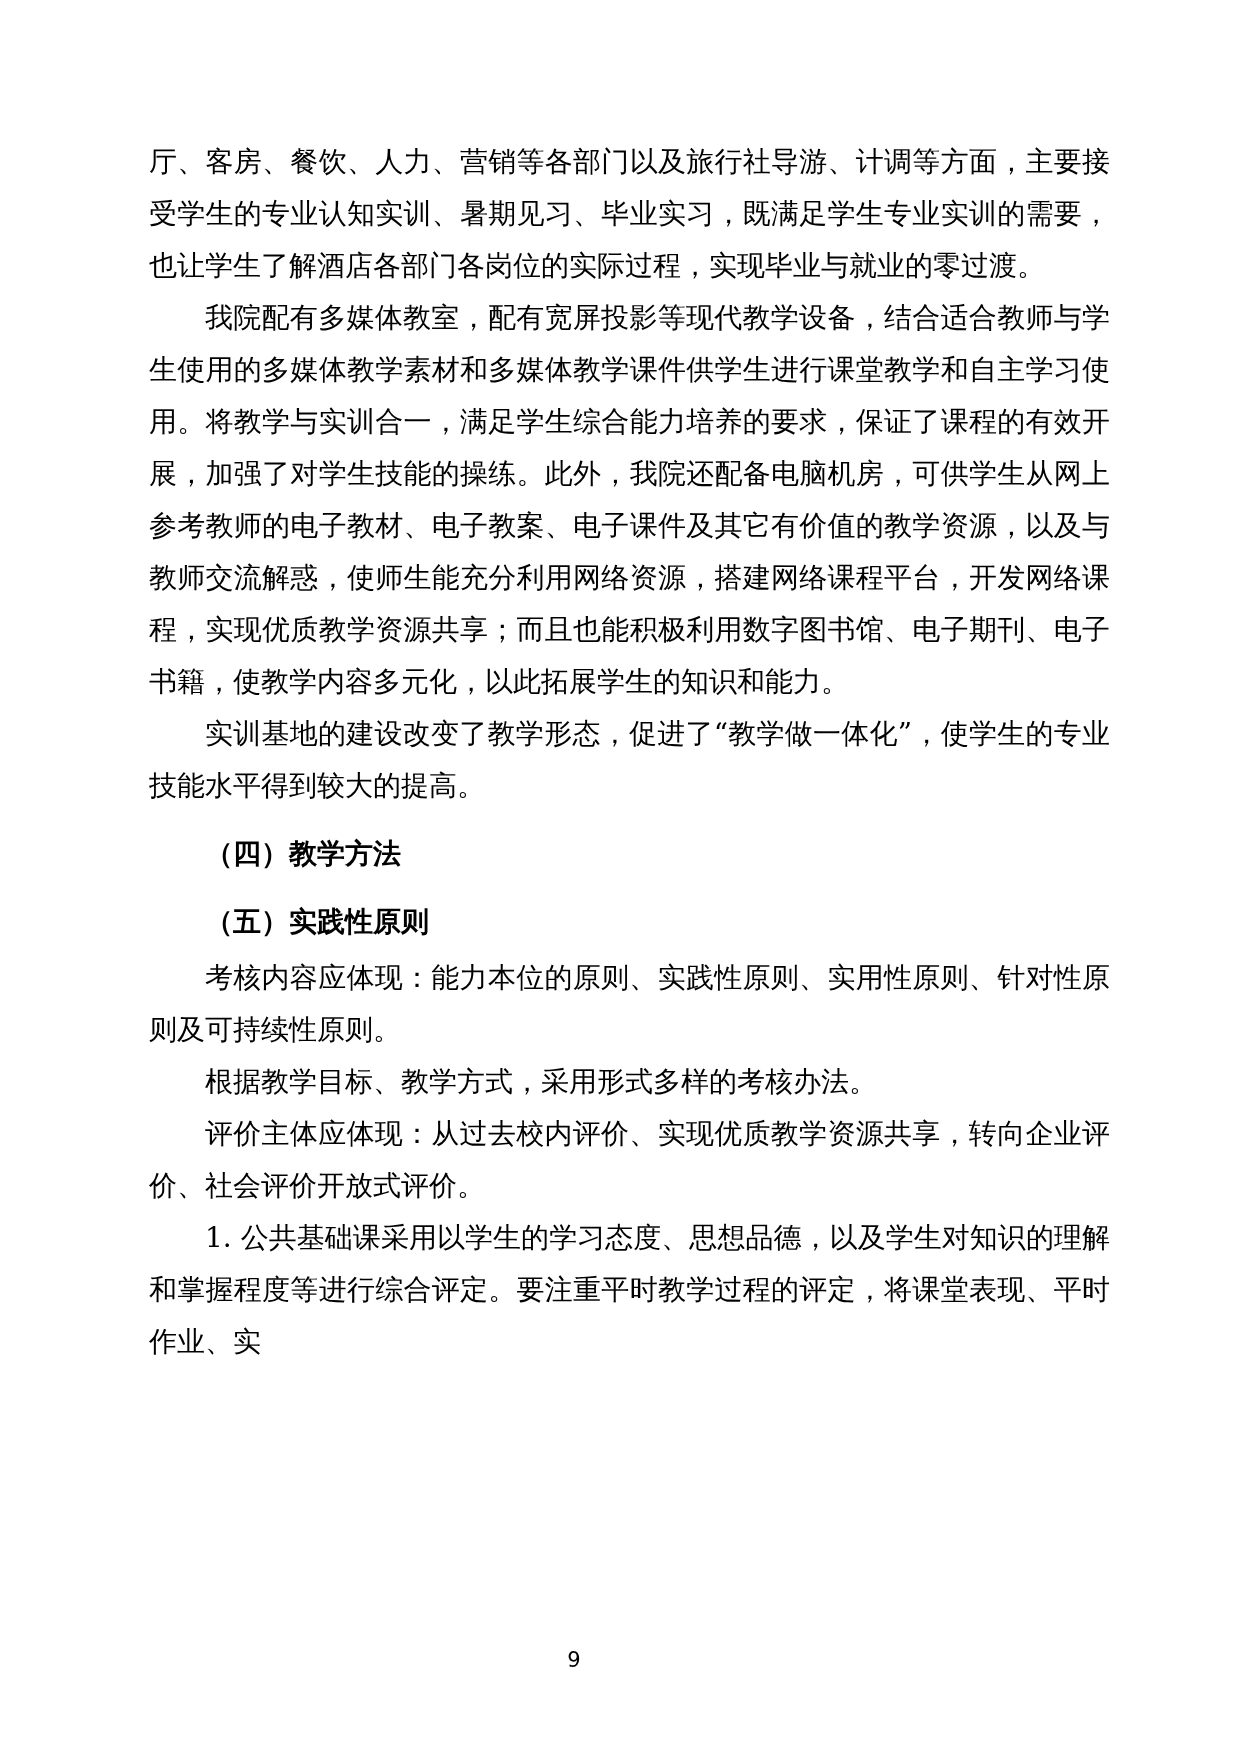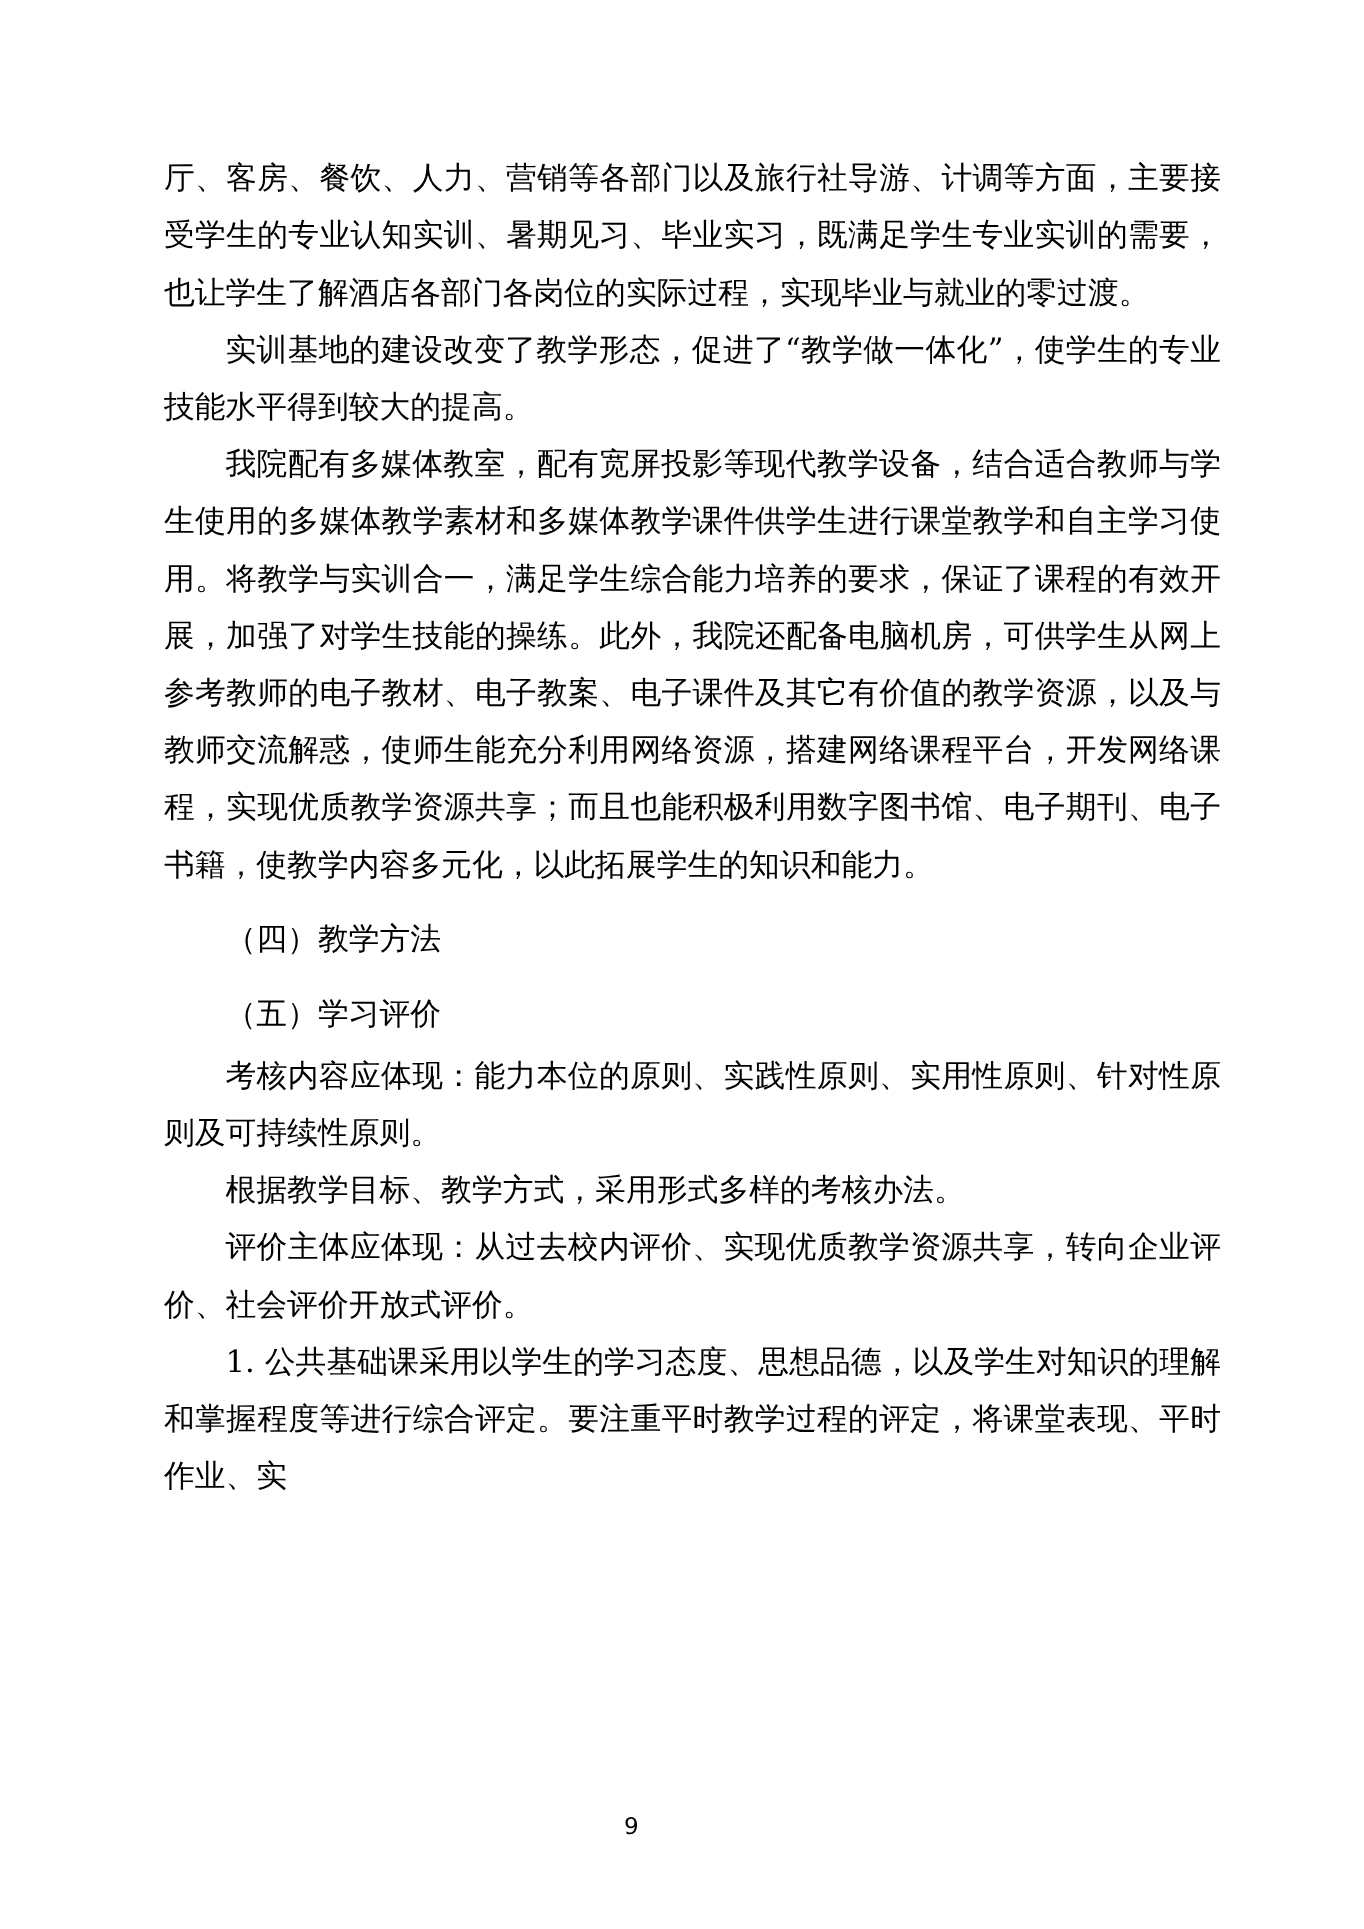--- a/index.html
+++ b/index.html
@@ -30,45 +30,45 @@
     text-indent: 2em;
     word-break: break-all;
   }
   .no-indent {
     text-indent: 0;
   }
   .section-heading {
     margin: 16px 0 4px 0;
     font-size: 28px;
     line-height: 52px;
-    font-weight: normal;
+    font-weight: bold;
     text-indent: 2em;
   }
   .footer {
     position: absolute;
     left: 0;
     bottom: 82px;
     width: 100%;
     text-align: center;
     font-size: 21px;
     line-height: 24px;
     font-family: "DejaVu Sans", "Liberation Sans", sans-serif;
     color: #000000;
   }
 </style>
 </head>
 <body>
 
 <div class="page">
   <main class="content">
     <p class="body-para no-indent">厅、客房、餐饮、人力、营销等各部门以及旅行社导游、计调等方面，主要接受学生的专业认知实训、暑期见习、毕业实习，既满足学生专业实训的需要，也让学生了解酒店各部门各岗位的实际过程，实现毕业与就业的零过渡。</p>
+    <p class="body-para">我院配有多媒体教室，配有宽屏投影等现代教学设备，结合适合教师与学生使用的多媒体教学素材和多媒体教学课件供学生进行课堂教学和自主学习使用。将教学与实训合一，满足学生综合能力培养的要求，保证了课程的有效开展，加强了对学生技能的操练。此外，我院还配备电脑机房，可供学生从网上参考教师的电子教材、电子教案、电子课件及其它有价值的教学资源，以及与教师交流解惑，使师生能充分利用网络资源，搭建网络课程平台，开发网络课程，实现优质教学资源共享；而且也能积极利用数字图书馆、电子期刊、电子书籍，使教学内容多元化，以此拓展学生的知识和能力。</p>
     <p class="body-para">实训基地的建设改变了教学形态，促进了“教学做一体化”，使学生的专业技能水平得到较大的提高。</p>
-    <p class="body-para">我院配有多媒体教室，配有宽屏投影等现代教学设备，结合适合教师与学生使用的多媒体教学素材和多媒体教学课件供学生进行课堂教学和自主学习使用。将教学与实训合一，满足学生综合能力培养的要求，保证了课程的有效开展，加强了对学生技能的操练。此外，我院还配备电脑机房，可供学生从网上参考教师的电子教材、电子教案、电子课件及其它有价值的教学资源，以及与教师交流解惑，使师生能充分利用网络资源，搭建网络课程平台，开发网络课程，实现优质教学资源共享；而且也能积极利用数字图书馆、电子期刊、电子书籍，使教学内容多元化，以此拓展学生的知识和能力。</p>
     <h3 class="section-heading">（四）教学方法</h3>
-    <h3 class="section-heading">（五）学习评价</h3>
+    <h3 class="section-heading">（五）实践性原则</h3>
     <p class="body-para">考核内容应体现：能力本位的原则、实践性原则、实用性原则、针对性原则及可持续性原则。</p>
     <p class="body-para">根据教学目标、教学方式，采用形式多样的考核办法。</p>
     <p class="body-para">评价主体应体现：从过去校内评价、实现优质教学资源共享，转向企业评价、社会评价开放式评价。</p>
     <p class="body-para">1. 公共基础课采用以学生的学习态度、思想品德，以及学生对知识的理解和掌握程度等进行综合评定。要注重平时教学过程的评定，将课堂表现、平时作业、实</p>
   </main>
   <footer class="footer">
     <span>9</span>
   </footer>
 </div>
 

